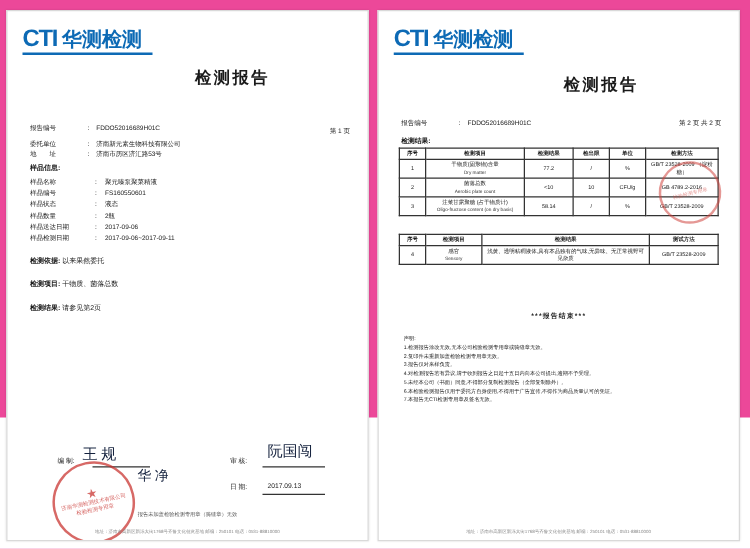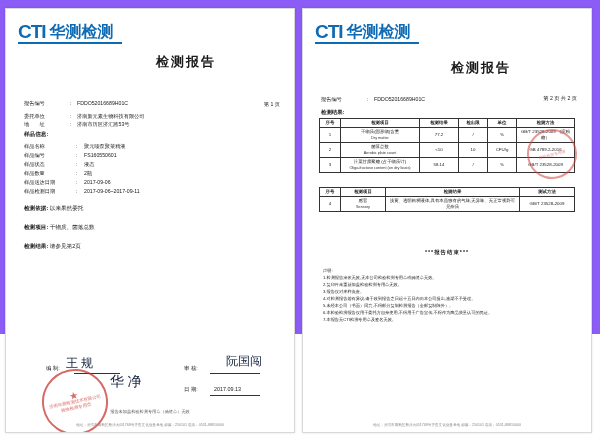--- a/index.html
+++ b/index.html
@@ -6,21 +6,21 @@
   body{
     width:600px;height:439px;
     background:#ffffff;
     font-family:"Liberation Sans", sans-serif;
     color:#1a1a1a;
     overflow:hidden;
   }
   .page{
     position:relative;
     width:600px;height:334px;
-    background:#8b5cf6;
+    background:#ec4899;
   }
   .sheet{
     position:absolute;
     top:8px;
     width:288px;height:423px;
     background:#ffffff;
     border:1px solid #d9d9d9;
     box-shadow:0 0 2px rgba(0,0,0,.12);
     overflow:hidden;
   }
@@ -215,24 +215,24 @@
     <div class="sect" style="top:234px;">
       <span>检测结果:</span>
       <span style="font-weight:normal;">请参见第2页</span>
     </div>
 
     <div class="sigline" style="left:40px;top:356px;">编 制:</div>
     <div class="sig-hand" style="left:60px;top:346px;">王 规</div>
     <div class="sig-under" style="left:68px;top:364px;width:46px;"></div>
 
     <div class="sigline" style="left:178px;top:356px;">审 核:</div>
-    <div class="sig-hand" style="left:208px;top:344px;margin-left:12px;">阮国闯</div>
+    <div class="sig-hand" style="left:208px;top:344px;">阮国闯</div>
     <div class="sig-under" style="left:204px;top:364px;width:50px;"></div>
 
-    <div class="sig-hand" style="left:104px;top:364px;font-size:14px;">华 净</div>
+    <div class="sig-hand" style="left:104px;top:364px;font-size:11px;">华 净</div>
 
     <div class="sigline" style="left:178px;top:377px;">日 期:</div>
     <div class="sigline" style="left:208px;top:377px;">2017.09.13</div>
     <div class="sig-under" style="left:204px;top:386px;width:50px;"></div>
 
     <div class="stamp" style="left:36px;top:360px;width:62px;height:62px;">
       <div>
         <div class="stamp-star">★</div>
         <div>济南华测检测技术有限公司</div>
         <div>检验检测专用章</div>

